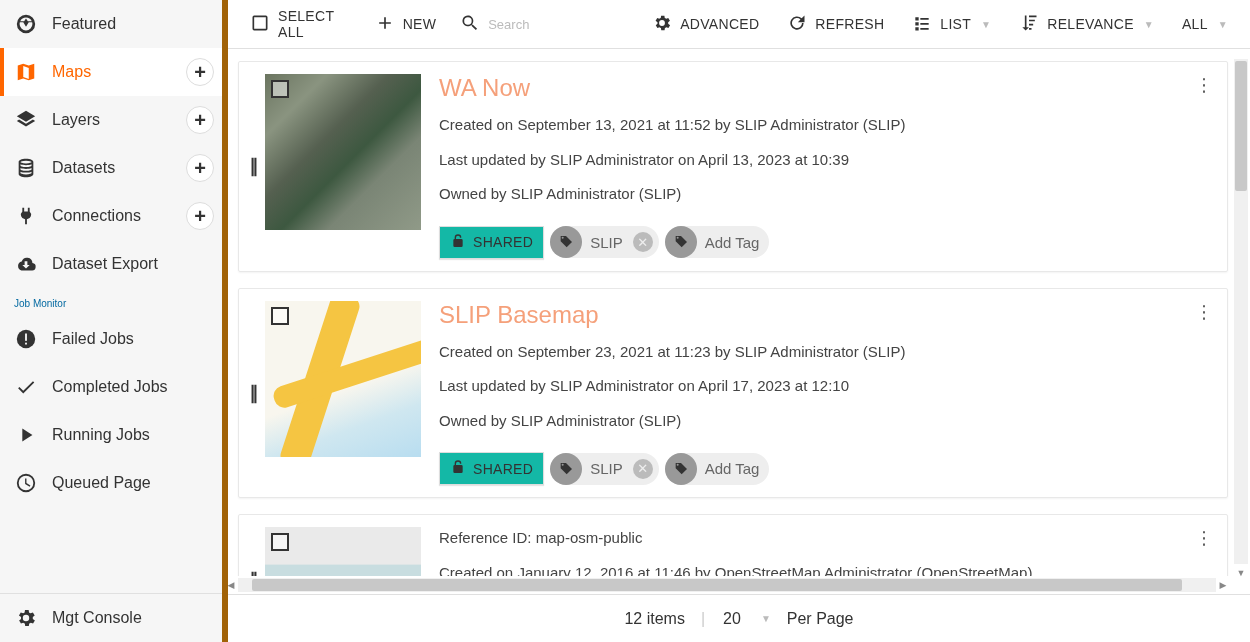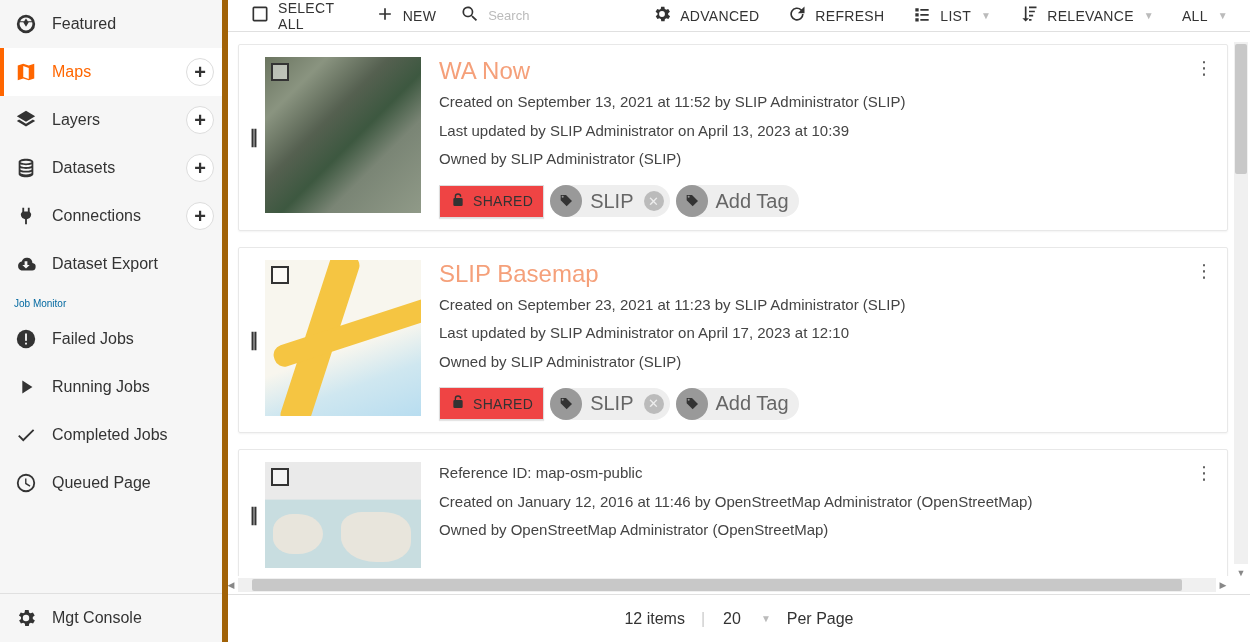--- a/index.html
+++ b/index.html
@@ -15,21 +15,21 @@
 .sidebar-item .icon { width: 24px; height: 24px; margin-right: 14px; display: flex; align-items: center; justify-content: center; }
 .sidebar-item.active .icon svg { fill: #ff6600; }
 .sidebar-item .add-btn { position: absolute; right: 8px; width: 28px; height: 28px; border-radius: 50%; background: #fff; border: 1px solid #ddd; display: flex; align-items: center; justify-content: center; font-size: 20px; font-weight: bold; color: #333; }
 .sidebar-heading { padding: 10px 14px 6px; font-size: 10px; color: #0369a1; }
 .sidebar-bottom { border-top: 1px solid #e0e0e0; }
 
 
 .main { flex: 1; display: flex; flex-direction: column; }
 
 
-.toolbar { height: 32px; border-bottom: 1px solid #e0e0e0; display: flex; align-items: center; padding: 8px 10px; gap: 4px; }
+.toolbar { height: 49px; border-bottom: 1px solid #e0e0e0; display: flex; align-items: center; padding: 8px 10px; gap: 4px; }
 .toolbar-btn { display: flex; align-items: center; gap: 8px; padding: 6px 12px; cursor: pointer; font-size: 14px; font-weight: 500; color: #333; letter-spacing: 0.3px; }
 .toolbar-search { display: flex; align-items: center; gap: 8px; padding: 4px 8px; flex: 0 0 180px; }
 .toolbar-search input { border: none; outline: none; font-size: 13px; color: #333; background: transparent; width: 130px; }
 .toolbar-search input::placeholder { color: #bbb; }
 .toolbar-spacer { flex: 1; }
 .dropdown-caret { font-size: 10px; color: #bbb; margin-left: 2px; }
 
 
 .content-wrap { flex: 1; position: relative; overflow: hidden; }
 .content { position: absolute; inset: 0 18px 18px 0; overflow-y: auto; padding: 12px 0 0 10px; }
@@ -39,28 +39,28 @@
 .scrollbar-v-arrow.down { bottom: -16px; }
 .scrollbar-h { position: absolute; left: 10px; right: 34px; bottom: 2px; height: 14px; background: #f0f0f0; }
 .scrollbar-h-thumb { position: absolute; top: 1px; bottom: 1px; left: 14px; right: 34px; background: #c8c8c8; border-radius: 2px; }
 .scrollbar-h-arrow { position: absolute; top: 0; bottom: 0; width: 14px; display: flex; align-items: center; justify-content: center; font-size: 9px; color: #888; }
 
 
 .card { background: #fff; border: 1px solid #e8e8e8; border-radius: 2px; box-shadow: 0 1px 2px rgba(0,0,0,0.05); margin-bottom: 16px; display: flex; padding: 12px 16px 12px 6px; position: relative; margin-right: 4px; }
 .card-handle { width: 18px; display: flex; align-items: center; justify-content: center; color: #333; font-size: 18px; font-weight: bold; }
 .card-thumb { width: 156px; height: 156px; background: #ddd; position: relative; flex-shrink: 0; margin-left: 2px; }
 .card-thumb .checkbox { position: absolute; top: 6px; left: 6px; width: 18px; height: 18px; border: 2.5px solid #333; background: rgba(255,255,255,0.5); }
-.card-body { flex: 1; padding-left: 18px; display: flex; flex-direction: column; gap: 6px; }
+.card-body { flex: 1; padding-left: 18px; display: flex; flex-direction: column; gap: 12px; }
 .card-title { font-size: 24px; color: #f5a07a; font-weight: 400; }
 .card-meta { font-size: 15px; color: #444; line-height: 1.5; }
 .card-tags { display: flex; align-items: center; gap: 6px; margin-top: 8px; }
-.shared-btn { border: 1px solid #ddd; background: #ef4444; padding: 6px 10px; display: flex; align-items: center; gap: 7px; font-size: 14px; font-weight: 500; letter-spacing: 0.3px; box-shadow: 0 1px 1px rgba(0,0,0,0.1); }
+.shared-btn { border: 1px solid #ddd; background: #14b8a6; padding: 6px 10px; display: flex; align-items: center; gap: 7px; font-size: 14px; font-weight: 500; letter-spacing: 0.3px; box-shadow: 0 1px 1px rgba(0,0,0,0.1); }
 .tag-pill { display: flex; align-items: center; background: #eee; border-radius: 16px; height: 32px; }
 .tag-pill .tag-icon { width: 32px; height: 32px; border-radius: 50%; background: #999; display: flex; align-items: center; justify-content: center; }
-.tag-pill .tag-text { padding: 0 10px 0 8px; color: #666; font-size: 20px; }
+.tag-pill .tag-text { padding: 0 10px 0 8px; color: #666; font-size: 15px; }
 .tag-pill .tag-close { width: 20px; height: 20px; border-radius: 50%; background: #bbb; color: #eee; display: flex; align-items: center; justify-content: center; margin-right: 6px; font-size: 13px; }
 .card-menu { position: absolute; right: 14px; top: 12px; font-size: 18px; color: #555; cursor: pointer; }
 
 
 .thumb-sat { background: linear-gradient(135deg,#6b7560 0%,#8a9480 20%,#556050 40%,#3d5840 55%,#7a8575 70%,#909a88 100%); }
 .thumb-street { background: linear-gradient(160deg,#f8f6ee 0%,#f8f6ee 55%,#cfe7f0 75%,#b8ddf0 100%); position: relative; overflow: hidden; }
 .thumb-street::before { content:""; position:absolute; left:40px; top:-10px; width:30px; height:180px; background:#f5c542; transform:rotate(18deg); border-radius:10px; }
 .thumb-street::after { content:""; position:absolute; left:5px; top:60px; width:180px; height:22px; background:#f5c542; transform:rotate(-18deg); border-radius:10px; }
 .thumb-world { background: linear-gradient(#eaeaea 0%,#eaeaea 35%,#c8dde0 36%,#c8dde0 100%); position: relative; }
 .thumb-world::before { content:""; position:absolute; left:8px; top:52px; width:50px; height:40px; background:#e8e5dc; border-radius:40% 50% 50% 40%; }
@@ -143,32 +143,32 @@
               <circle cx="12" cy="12" r="10"></circle>
               <rect x="11" y="6" width="2" height="8" fill="#f6f6f6"></rect>
               <rect x="11" y="16" width="2" height="2" fill="#f6f6f6"></rect>
             </svg>
           </span>
         <span>Failed Jobs</span>
       </div>
       <div class="sidebar-item">
         <span class="icon">
             <svg width="22" height="22" viewBox="0 0 24 24">
+              <path d="M9 16.2 4.8 12l-1.4 1.4L9 19 21 7l-1.4-1.4z"></path>
+            </svg>
+          </span>
+        <span>Completed Jobs</span>
+      </div>
+      <div class="sidebar-item">
+        <span class="icon">
+            <svg width="22" height="22" viewBox="0 0 24 24">
               <path d="M8 5v14l11-7z"></path>
             </svg>
           </span>
         <span>Running Jobs</span>
-      </div>
-      <div class="sidebar-item">
-        <span class="icon">
-            <svg width="22" height="22" viewBox="0 0 24 24">
-              <path d="M9 16.2 4.8 12l-1.4 1.4L9 19 21 7l-1.4-1.4z"></path>
-            </svg>
-          </span>
-        <span>Completed Jobs</span>
       </div>
       <div class="sidebar-item">
         <span class="icon">
             <svg width="22" height="22" viewBox="0 0 24 24">
               <path d="M12 2a10 10 0 1 0 10 10A10 10 0 0 0 12 2zm0 18a8 8 0 1 1 8-8 8 8 0 0 1-8 8zm.5-13H11v6l5 3 .8-1.3-4.3-2.6z"></path>
             </svg>
           </span>
         <span>Queued Page</span>
       </div>
     </div>

